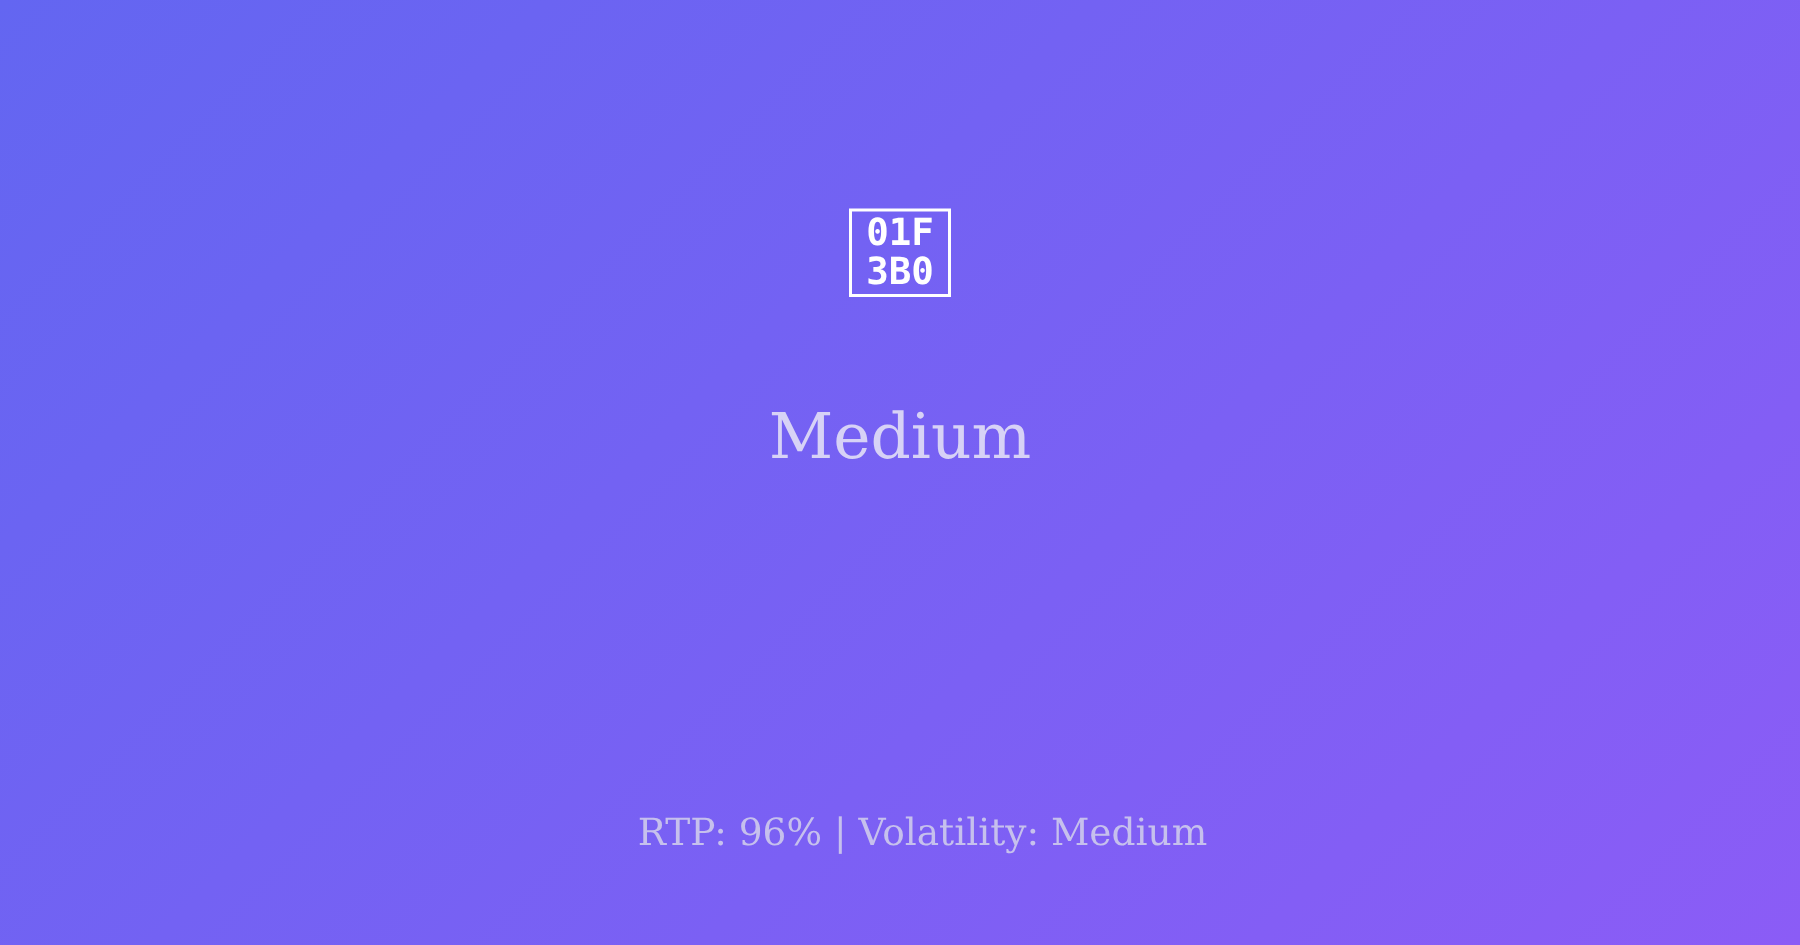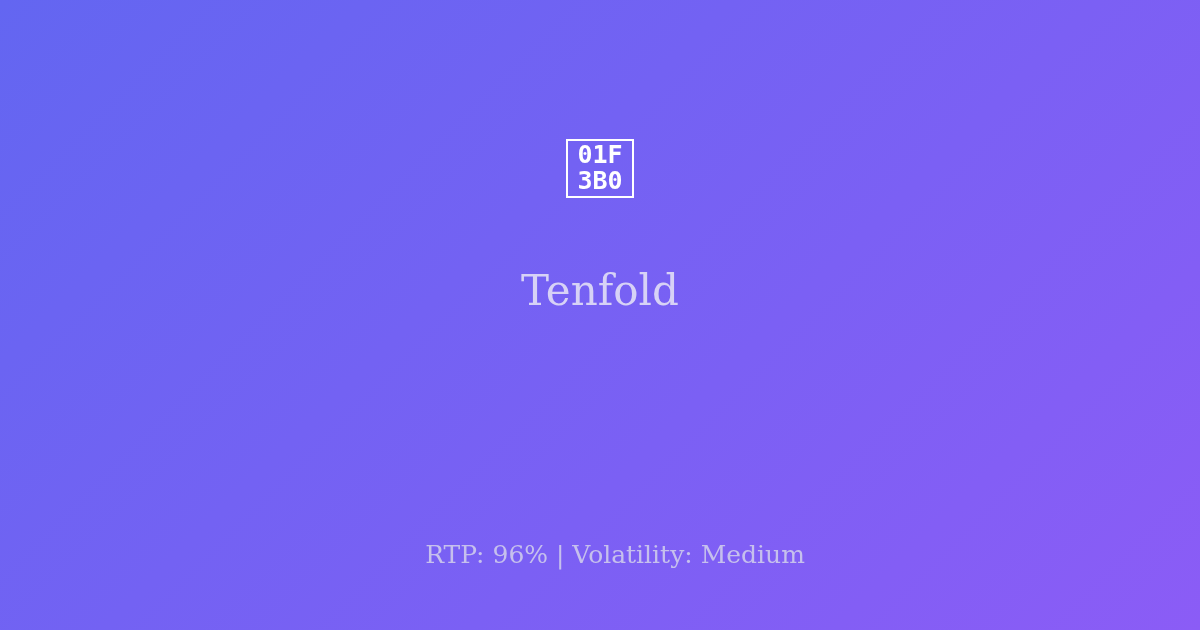--- a/index.html
+++ b/index.html
@@ -123,19 +123,19 @@
     <div class="headline">
 
       <span class="tofu-icon">
         <span class="tofu-row">01F</span>
         <span class="tofu-row">3B0</span>
       </span>
 
 
     </div>
 
-    <p class="game-subtitle">Tenfold</p>
+    <p class="game-subtitle">Medium</p>
 
   </div>
 
   <p class="stats-line">RTP: 96% | Volatility: Medium</p>
 
 </div>
 
 </body></html>

